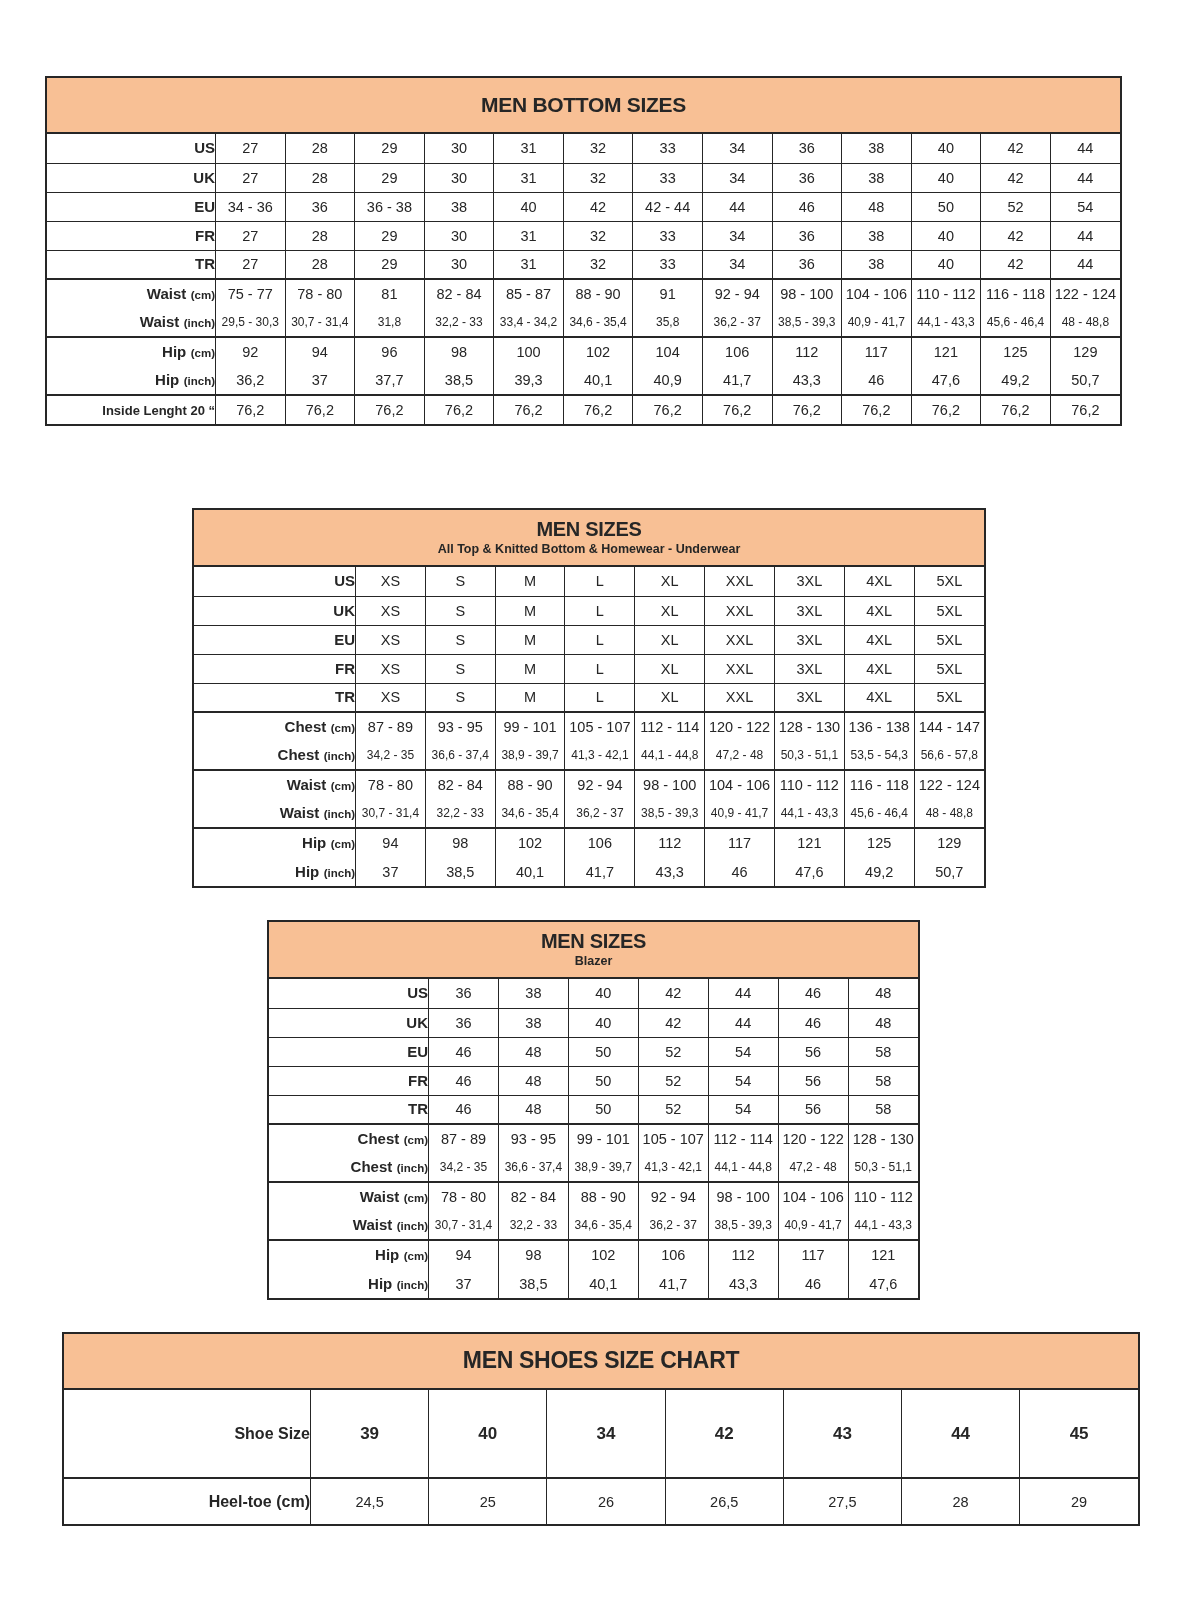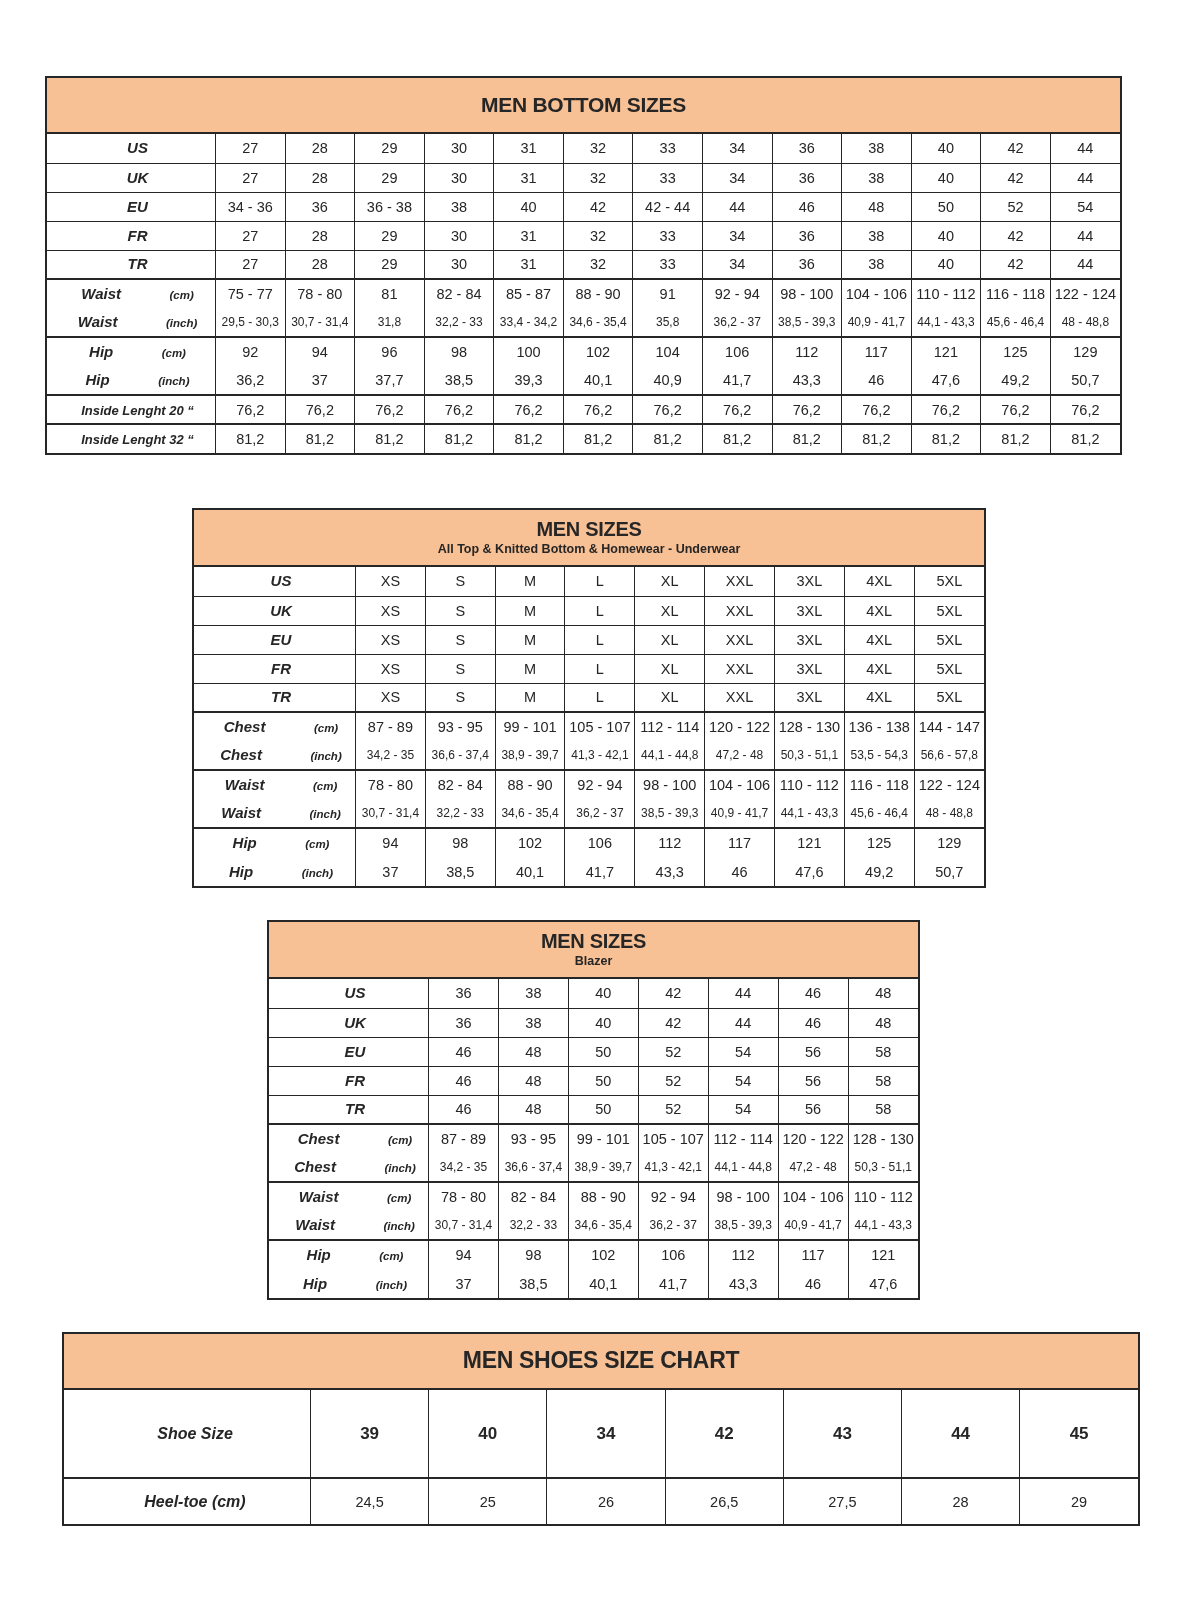--- a/index.html
+++ b/index.html
@@ -16,24 +16,24 @@
   .sub:empty{display:none;}
 
   table{width:100%;border-collapse:collapse;table-layout:fixed;}
   td{border-top:1px solid #262626;border-left:1px solid #262626;text-align:center;
      vertical-align:middle;white-space:nowrap;overflow:hidden;padding:0;}
   td:first-child{border-left:none;}
   tr.grp td{border-top-width:2px;}
   tr.grp:first-child td{border-top:0;}
   tr.pair2 td{border-top:none;}
 
-  .lbl{text-align:center;padding-left:13px;font-style:italic;}
+  .lbl{text-align:right;padding-left:13px;}
   .lbl-txt{font-weight:bold;font-size:15px;}
   .lbl-txt.long{font-size:13px;}
-  .unit{font-weight:bold;font-size:11.5px;margin-left:44px;}
+  .unit{font-weight:bold;font-size:11.5px;}
   .val{font-size:14.5px;}
   tr.small .val{font-size:12px;}
 
   
   .t1{left:45px;top:76px;width:1077px;}
   .t1 .hdr{height:56px;}
   .t1 .title{font-size:21px;}
   .t1 tr{height:29px;}
   .t1 .lbl{width:155px;}
 
@@ -226,36 +226,20 @@
             <td class="val">76,2</td>
             <td class="val">76,2</td>
             <td class="val">76,2</td>
             <td class="val">76,2</td>
             <td class="val">76,2</td>
             <td class="val">76,2</td>
             <td class="val">76,2</td>
             <td class="val">76,2</td>
             <td class="val">76,2</td>
           </tr>
-          <tr class="grp">
-            <td class="lbl"><span class="lbl-txt long">Inside Lenght 32 “</span></td>
-            <td class="val">81,2</td>
-            <td class="val">81,2</td>
-            <td class="val">81,2</td>
-            <td class="val">81,2</td>
-            <td class="val">81,2</td>
-            <td class="val">81,2</td>
-            <td class="val">81,2</td>
-            <td class="val">81,2</td>
-            <td class="val">81,2</td>
-            <td class="val">81,2</td>
-            <td class="val">81,2</td>
-            <td class="val">81,2</td>
-            <td class="val">81,2</td>
-          </tr>
         </tbody>
       </table>
   </section>
 
   <section class="size-table t2">
     <div class="hdr">
       <div class="title">MEN SIZES</div>
       <div class="sub">All Top &amp; Knitted Bottom &amp; Homewear - Underwear</div>
     </div>
     <table>

